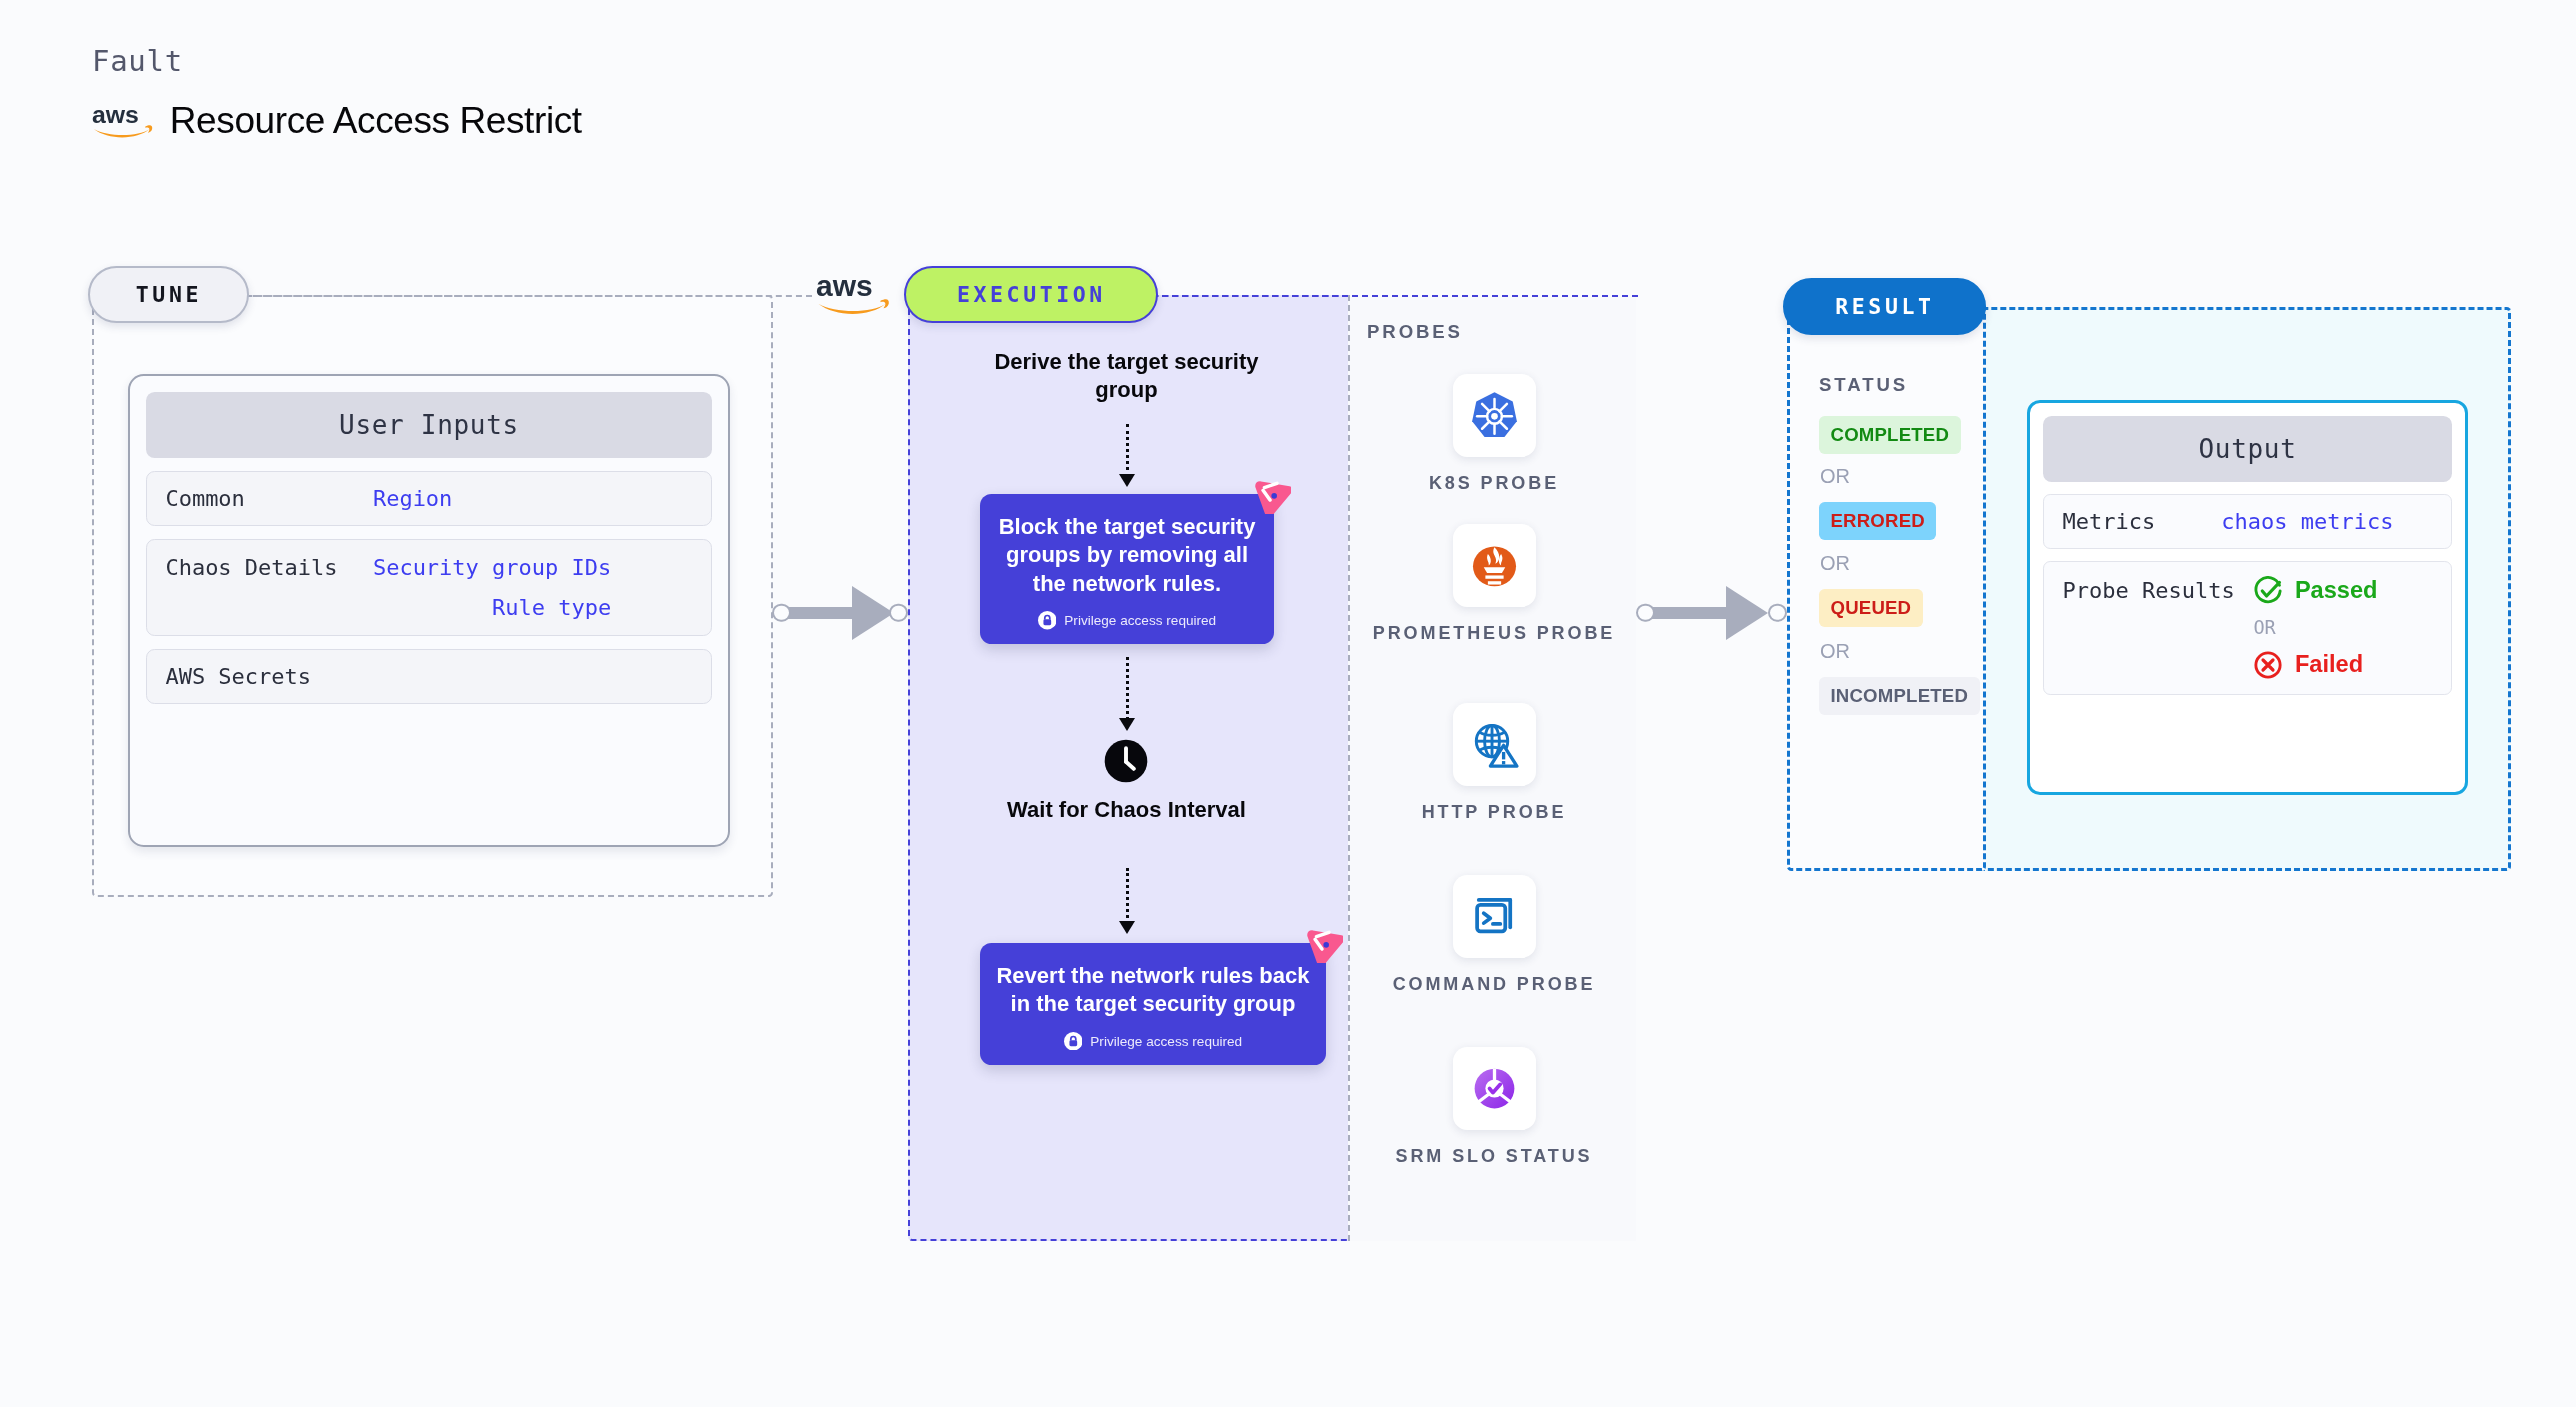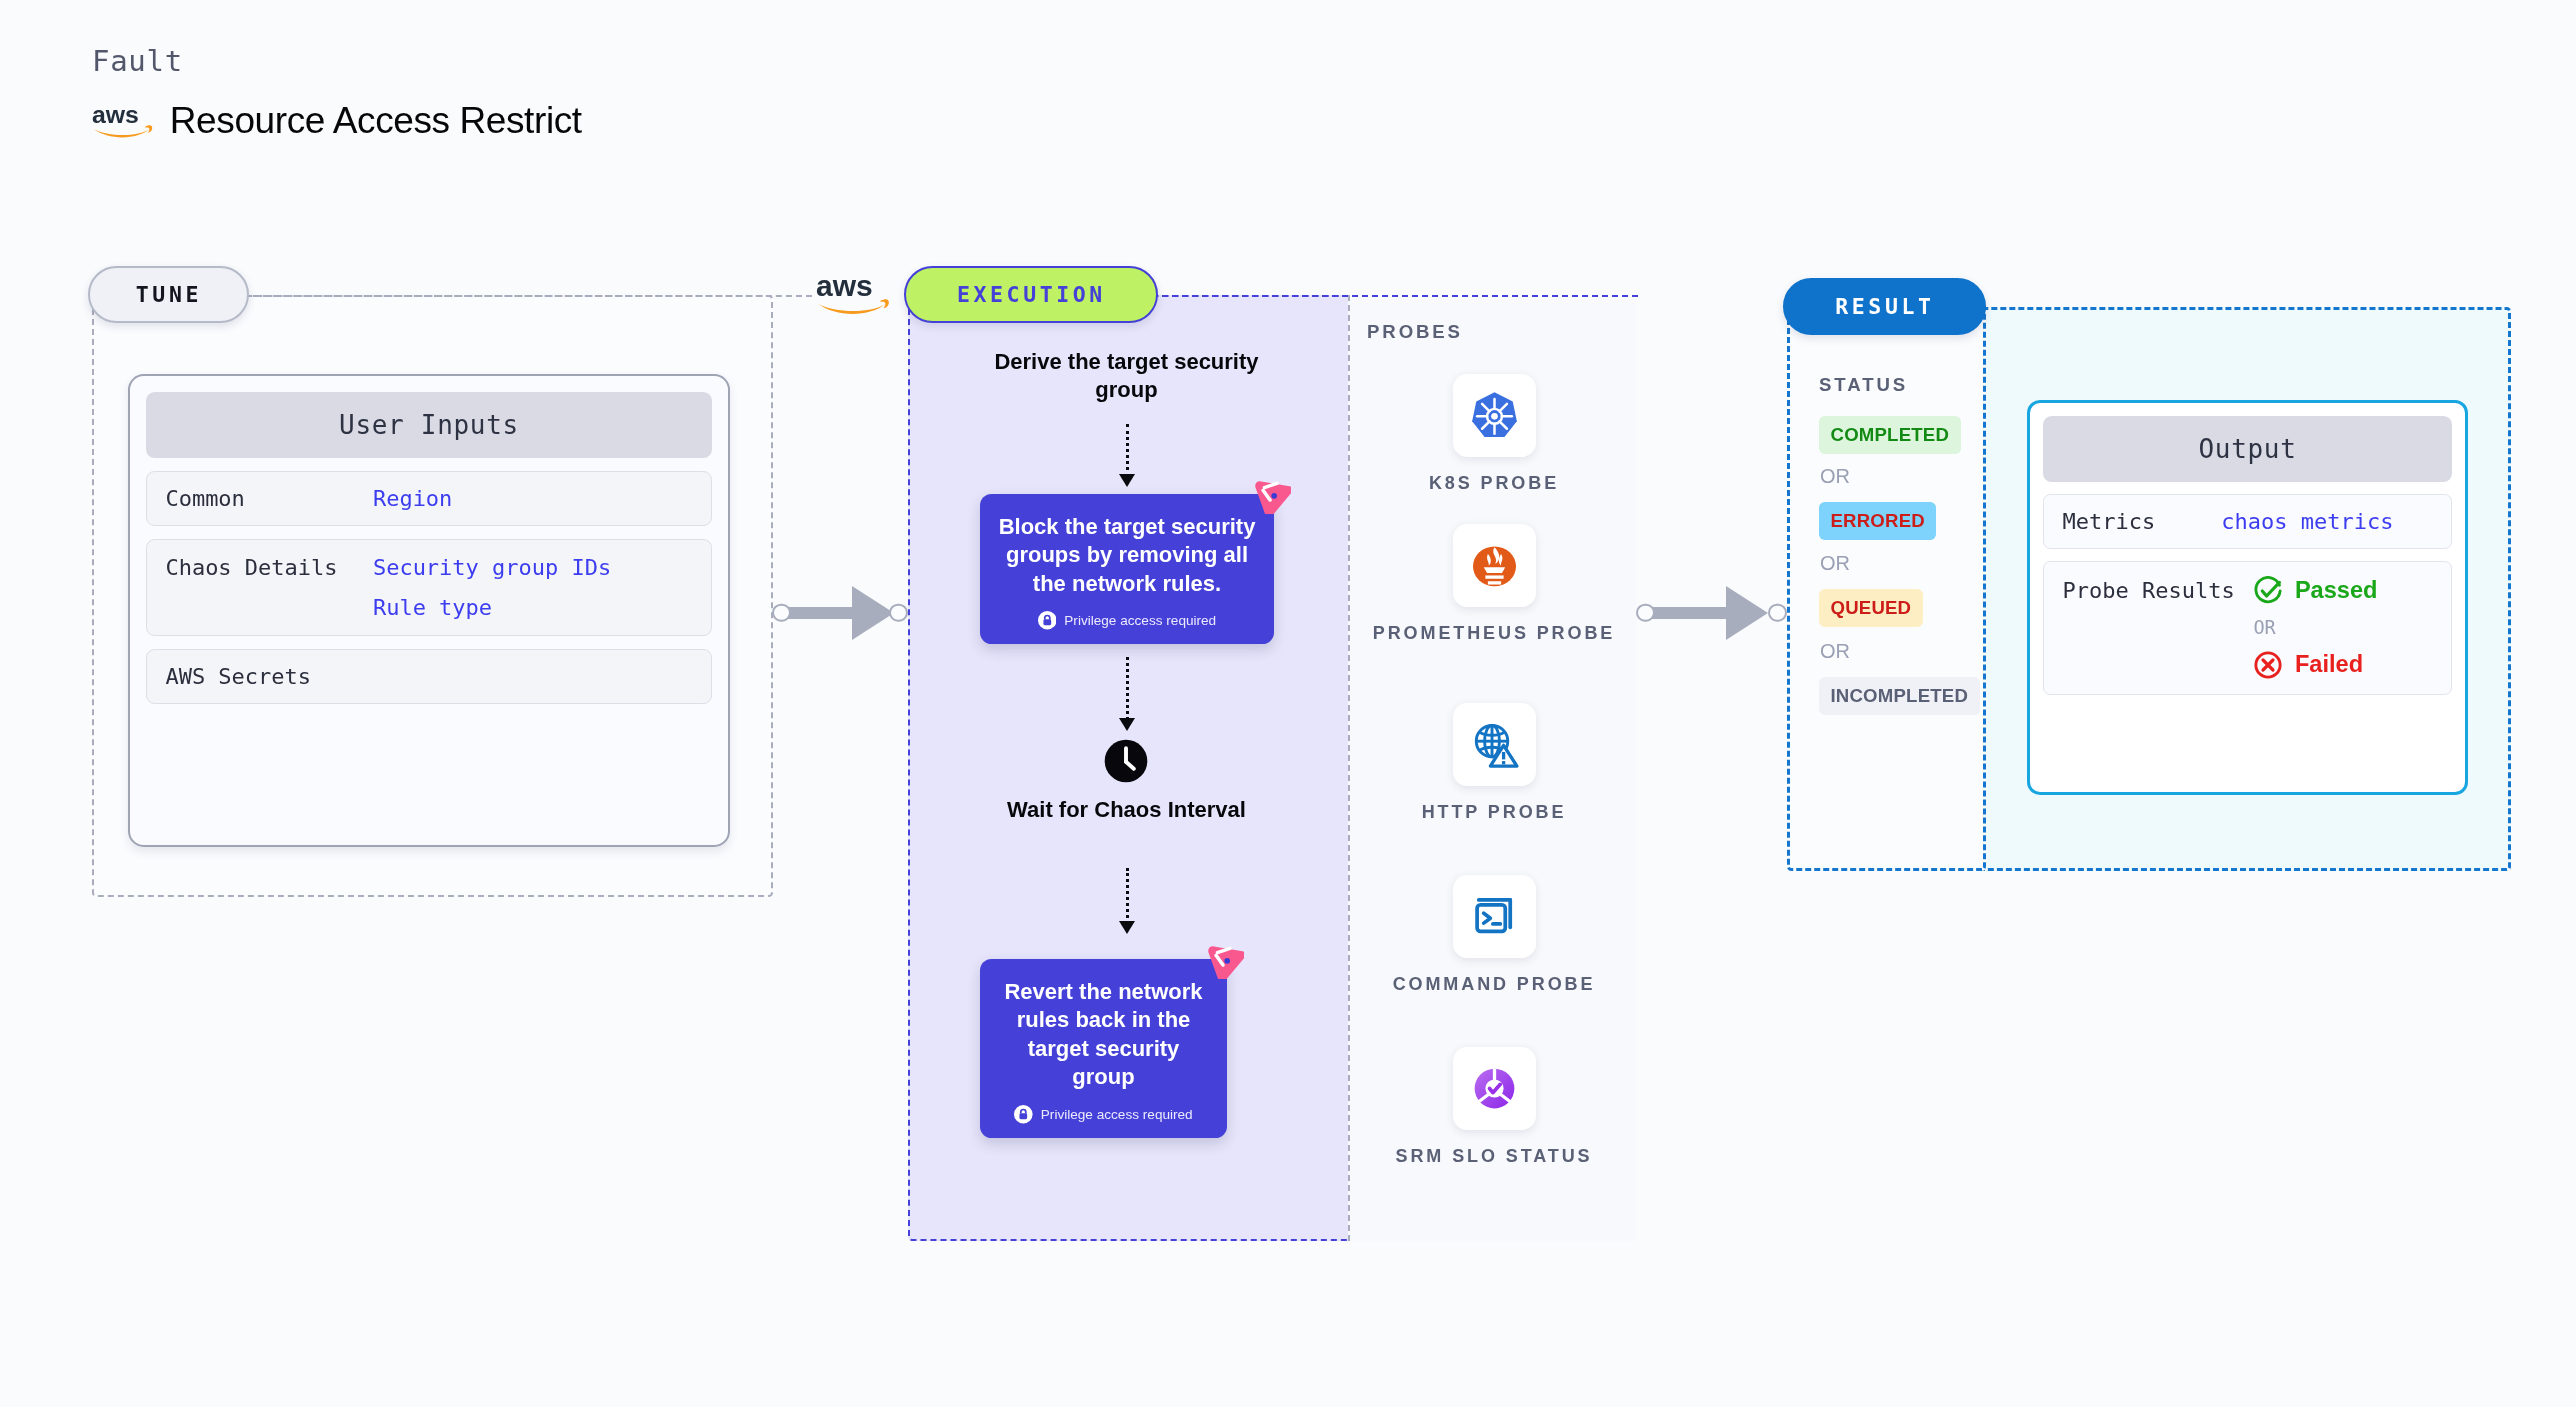--- a/index.html
+++ b/index.html
@@ -63,21 +63,21 @@
     font-size: 26px; color: #2e3344; letter-spacing: 0.7px;
   }
   .kv-row {
     margin-top: 13px; background: #f4f5f9; border: 1.4px solid #dcdee8;
     border-radius: 8.6px; padding: 14.3px 18.6px; display: flex; gap: 21.5px;
   }
   .kv-key {
     font-family: "DejaVu Sans Mono", monospace;
     font-size: 22px; color: #2b2f3d; white-space: nowrap; min-width: 186px;
   }
-  .kv-vals { display: flex; flex-direction: column; gap: 15.8px; }
+  .kv-vals { display: flex; flex-direction: column; gap: 15.8px; text-align: right; }
   .kv-val {
     font-family: "DejaVu Sans Mono", monospace;
     font-size: 22px; color: #3d3df0; white-space: nowrap;
   }
 
   
   #exec-panel { left: 908px; top: 295px; width: 728px; height: 946px; }
   #exec-panel .panel-box { border-color: #4540d8; background: #e6e5fb; }
   #exec-pill {
     left: -3.6px; top: -29px; width: 254px; height: 57px;
@@ -378,21 +378,21 @@
     <g stroke="#ffffff" stroke-width="5.5" stroke-linecap="round">
       <line x1="31" y1="13" x2="31" y2="32"></line>
       <line x1="31" y1="32" x2="42" y2="42"></line>
     </g>
   </svg>
   <div class="flow-title" style="left:68px; top:501px;">Wait for Chaos Interval</div>
 
   <div class="vline" style="left:218px; top:573px; height:56px;"></div>
   <div class="vtip" style="left:211px; top:626px;"></div>
 
-  <div class="action-card" style="left:72px; top:664px; width:247px;">
+  <div class="action-card" style="left:72px; top:648px; width:346px;">
     <svg class="litmus-badge" style="right:-17px; top:-18.6px;" viewBox="0 0 60 56">
       <path d="M54 6 C58 4, 60 8, 58 12 L36 50 C33 55, 27 55, 24 50 L3 14 C0 9, 4 4, 9 6 Z" fill="#f9588f" transform="rotate(130 30 28)"></path>
       <path d="M22 18 L40 12" stroke="#fff" stroke-width="5" stroke-linecap="round"></path>
       <path d="M20 22 L30 36" stroke="#fff" stroke-width="5" stroke-linecap="round"></path>
       <circle cx="36" cy="30" r="4" fill="#3a3ad6"></circle>
     </svg>
     <div class="action-text">Revert the network rules back in the target security group</div>
     <div class="priv-row">
       <svg width="18.6" height="18.6" viewBox="0 0 26 26">
         <circle cx="13" cy="13" r="13" fill="#ffffff"></circle>

